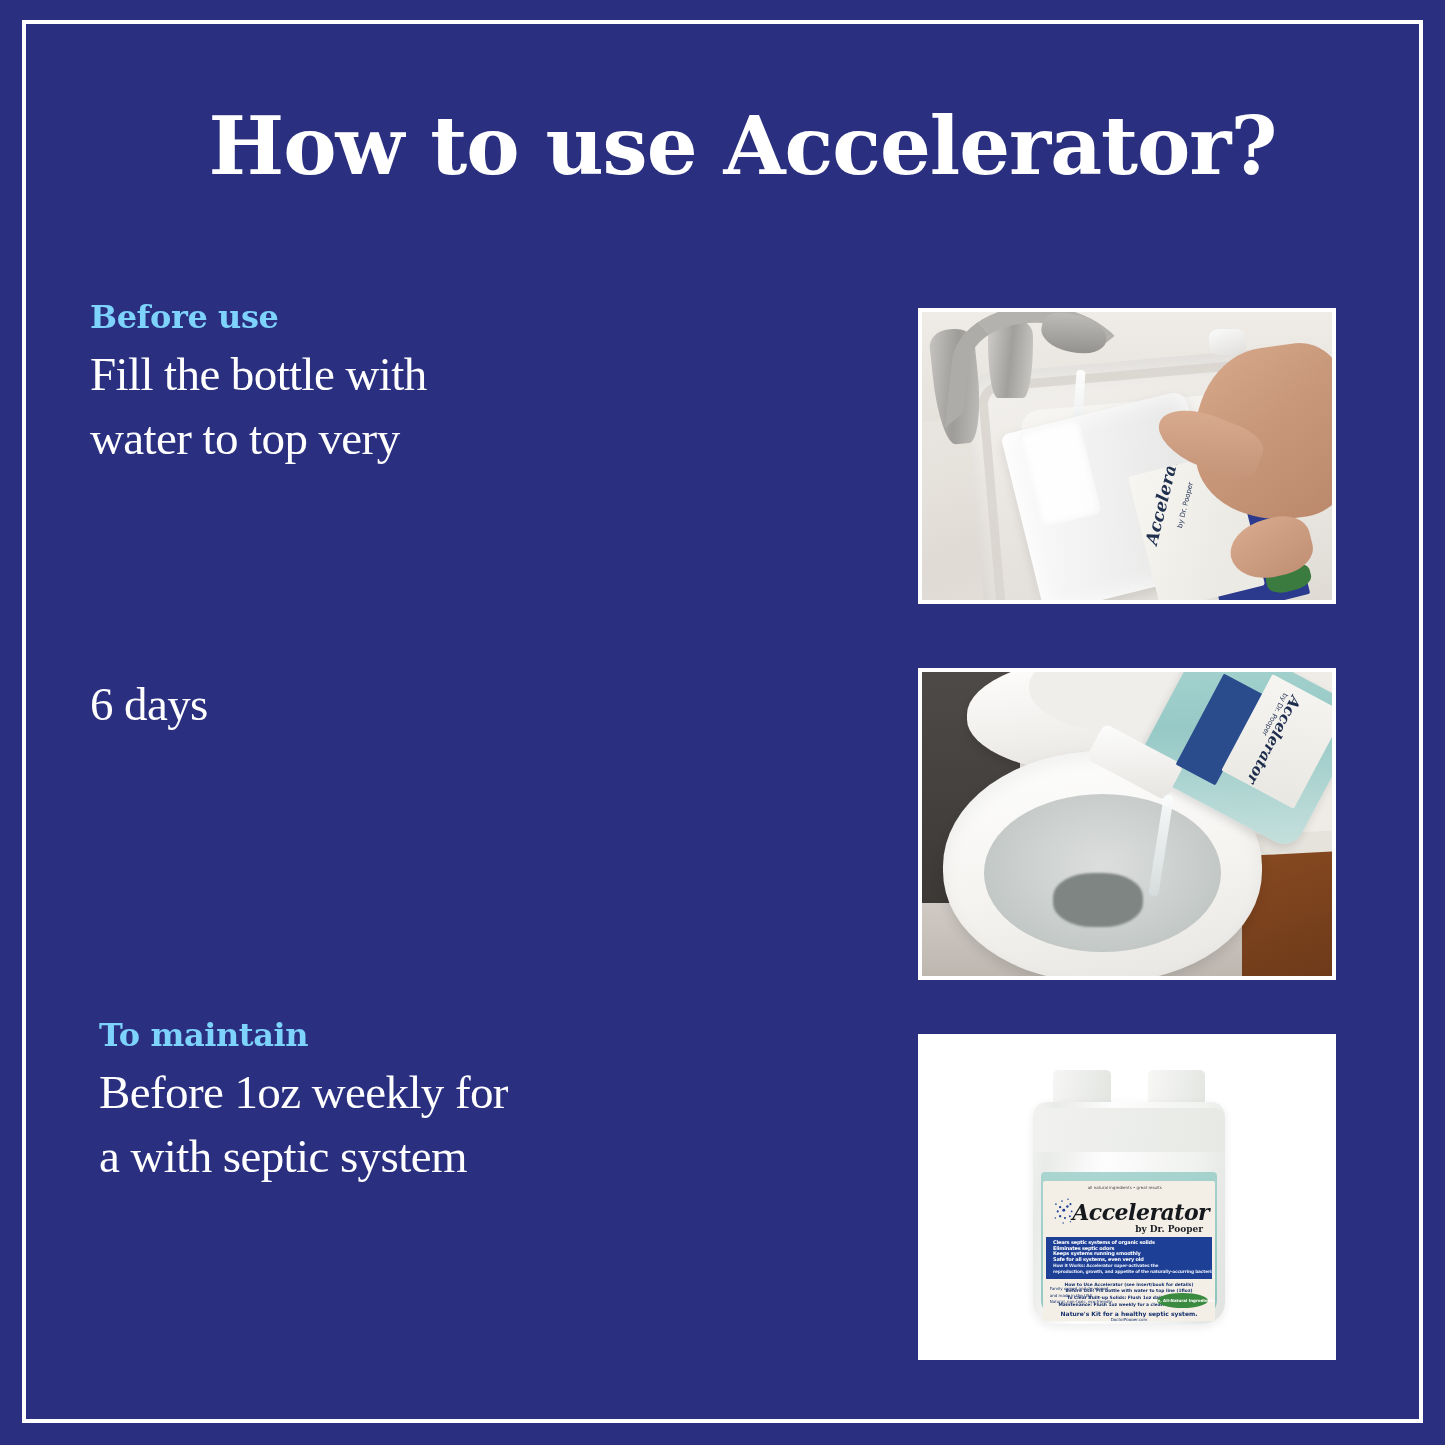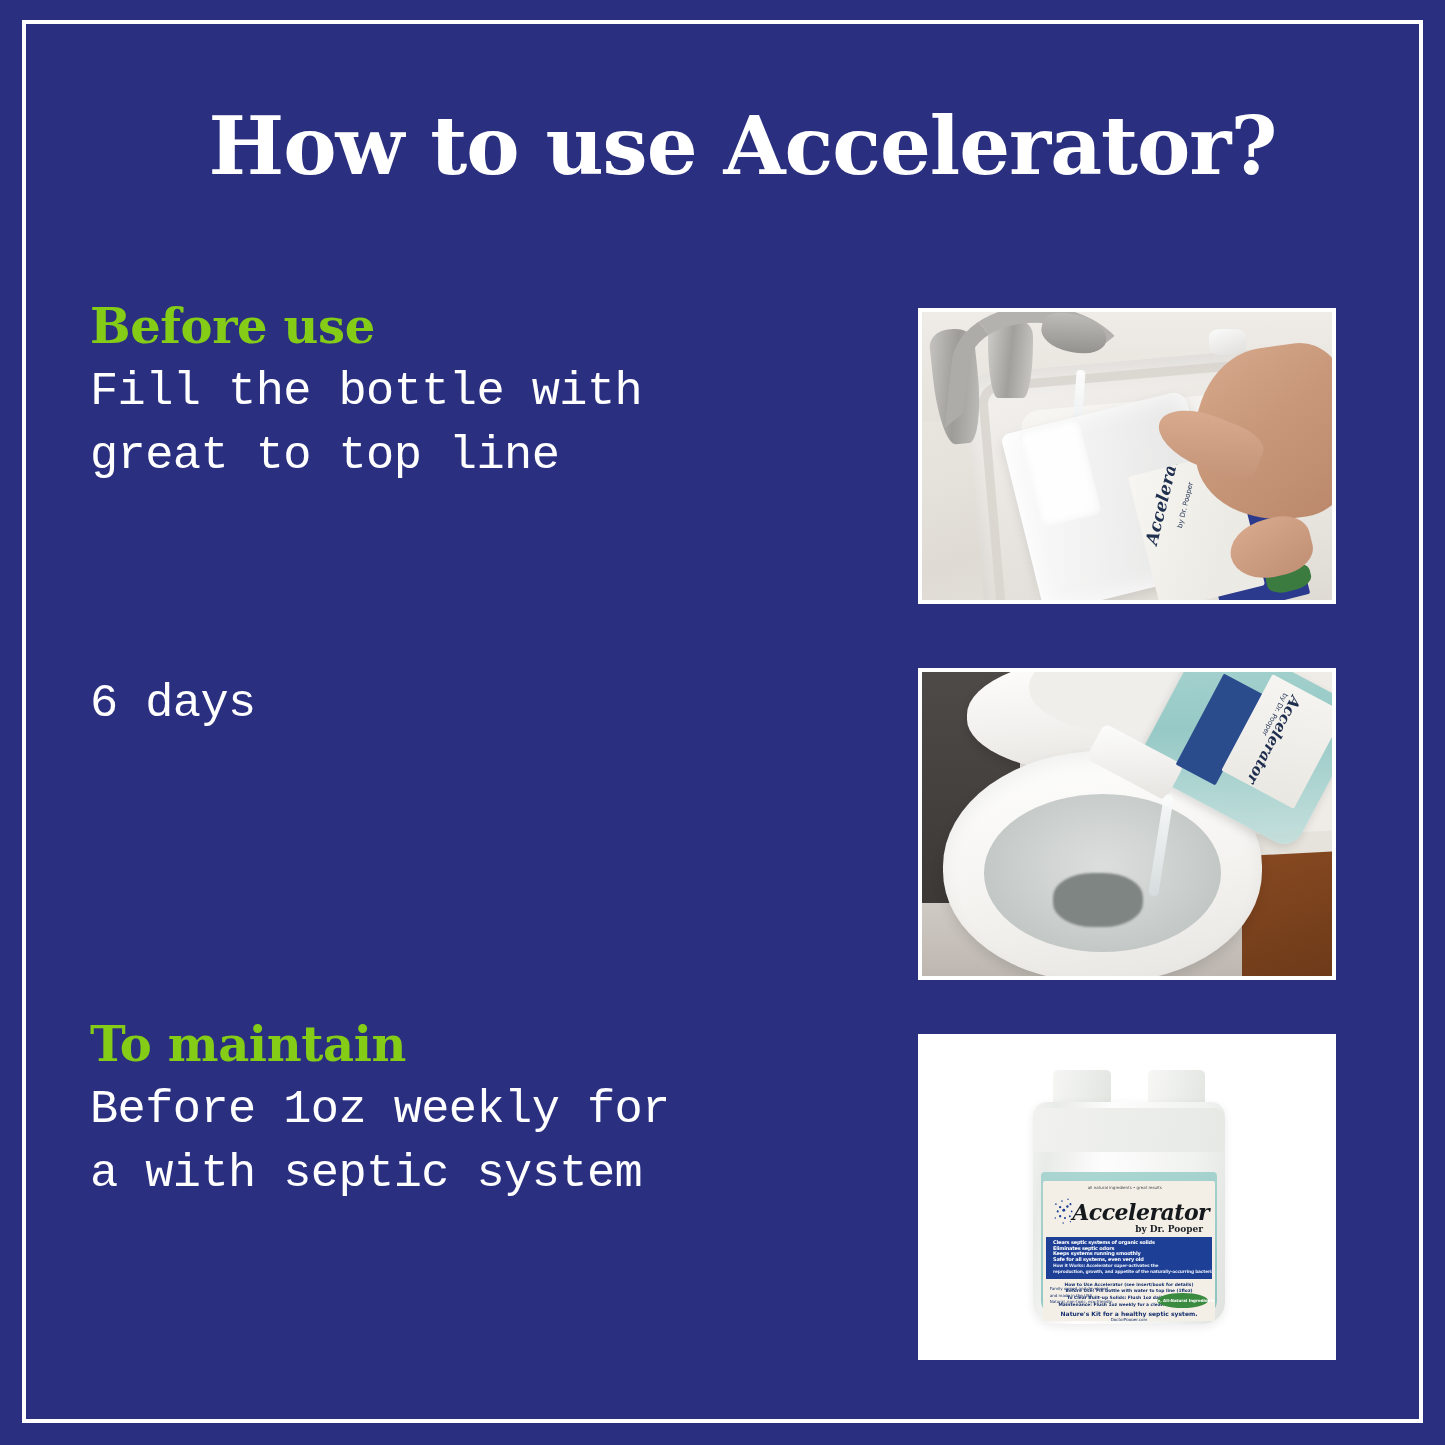--- a/index.html
+++ b/index.html
@@ -48,47 +48,47 @@
   .steps {
     position: absolute;
     left: 90px;
     top: 300px;
     width: 780px;
   }
   .step {
     margin-bottom: 0;
   }
   .step-heading {
-    color: #84cc16;
+    color: #7dd3fc;
     font-family: "DejaVu Serif", serif;
     font-weight: bold;
-    font-size: 48px;
+    font-size: 32px;
     line-height: 1.12;
     letter-spacing: -0.4px;
     margin: 0 0 6px 0;
     white-space: nowrap;
   }
   .step-body {
     color: #ffffff;
-    font-family: Liberation Mono, monospace;
+    font-family: Liberation Serif, serif;
     font-weight: normal;
     font-size: 47px;
     line-height: 64px;
     letter-spacing: -0.6px;
     margin: 0;
   }
   .step-body .line {
     display: block;
     white-space: nowrap;
   }
 
   
   .step-1 { position: absolute; left: 0; top: 0; }
   .step-2 { position: absolute; left: 0; top: 372px; }
-  .step-3 { position: absolute; left: 0; top: 718px; }
+  .step-3 { position: absolute; left: 9px; top: 718px; }
 
   
   .photo {
     position: absolute;
     background: #ffffff;
     padding: 4px;
     box-sizing: border-box;
     overflow: hidden;
   }
   .photo-inner {
@@ -483,21 +483,21 @@
   <div class="poster-frame"></div>
 
   <div class="poster-title">How to use Accelerator?</div>
 
   <div class="steps">
 
     <div class="step step-1">
       <div class="step-heading">Before use</div>
       <div class="step-body">
         <span class="line">Fill the bottle with</span>
-        <span class="line">great to top line</span>
+        <span class="line">water to top very</span>
       </div>
     </div>
 
     <div class="step step-2">
       <div class="step-body">
         <span class="line">6 days</span>
       </div>
     </div>
 
     <div class="step step-3">

